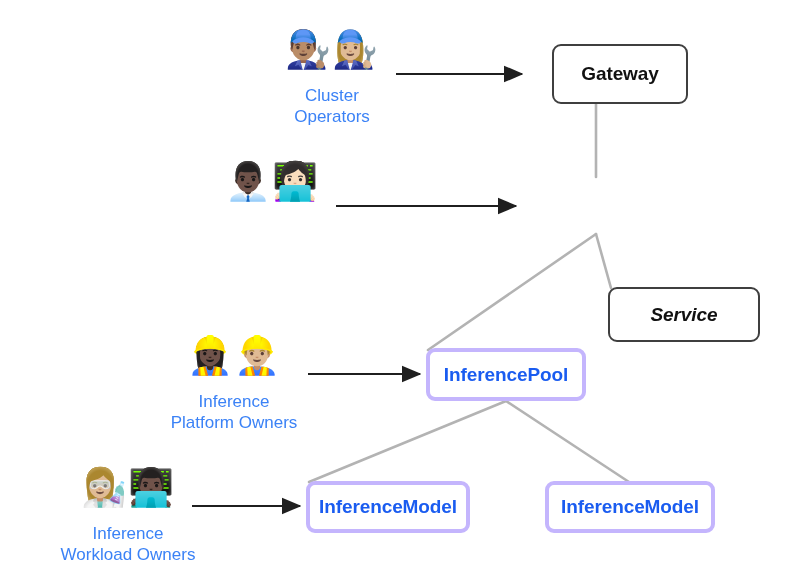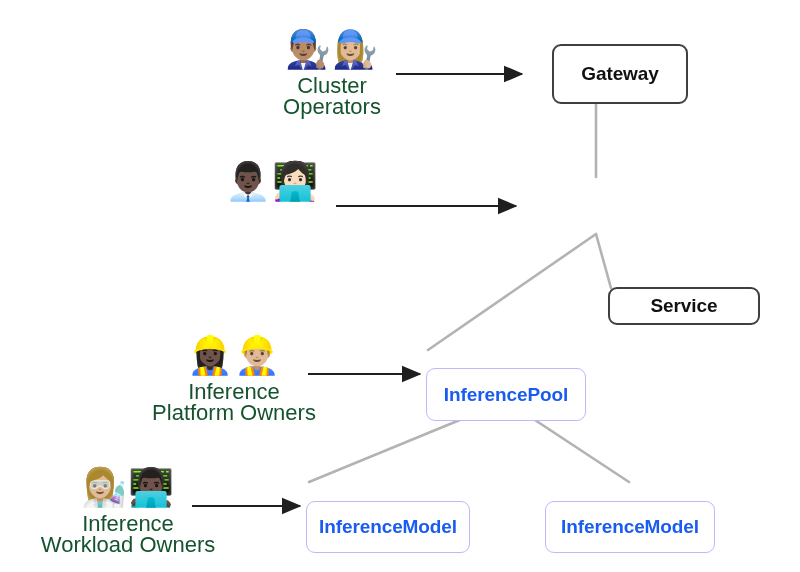--- a/index.html
+++ b/index.html
@@ -39,45 +39,44 @@
     font-weight: bold;
     letter-spacing: -0.1px;
     z-index: 3;
   }
   .node.dark {
     border: 2px solid #3f3f3f;
     color: #111111;
     font-size: 19px;
   }
   .node.blue {
-    border: 1px solid #c4b5fd;
+    border: 4px solid #c4b5fd;
     color: #1a5cf0;
     font-size: 19px;
-    margin-top: 20px;
   }
 
   
   .persona {
     position: absolute;
     text-align: center;
     z-index: 3;
   }
   .persona-emoji {
     font-family: "DejaVu Sans", sans-serif;
     font-size: 37px;
     line-height: 44px;
     white-space: nowrap;
     letter-spacing: 1px;
   }
   .persona-label {
-    font-size: 22px;
+    font-size: 17px;
     line-height: 21px;
-    color: #14532d;
+    color: #3b82f6;
     white-space: pre-line;
-    margin-top: 3px;
+    margin-top: 13px;
   }
 </style>
 </head>
 <body>
 
 <div id="canvas">
 
   <svg id="edges" viewBox="0 0 800 572" xmlns="http://www.w3.org/2000/svg">
     <defs>
       <marker id="arrowhead" markerWidth="9" markerHeight="9" refX="8.4" refY="4.5" orient="auto" markerUnits="strokeWidth">
@@ -99,21 +98,21 @@
       <line x1="308" y1="374" x2="420" y2="374" marker-end="url(#arrowhead)"></line>
       <line x1="192" y1="506" x2="300" y2="506" marker-end="url(#arrowhead)"></line>
     </g>
   </svg>
 
   <div class="node dark" style="left:552px; top:44px; width:136px; height:60px;">
     <span>Gateway</span>
   </div>
 
 
-  <div class="node dark" style="left:608px; top:287px; width:152px; height:38px;">
+  <div class="node dark" style="left:608px; top:287px; width:152px; height:55px;font-style:italic;">
     <span>Service</span>
   </div>
 
   <div class="node blue" style="left:426px; top:348px; width:160px; height:53px;">
     <span>InferencePool</span>
   </div>
 
   <div class="node blue" style="left:306px; top:481px; width:164px; height:52px;">
     <span>InferenceModel</span>
   </div>

